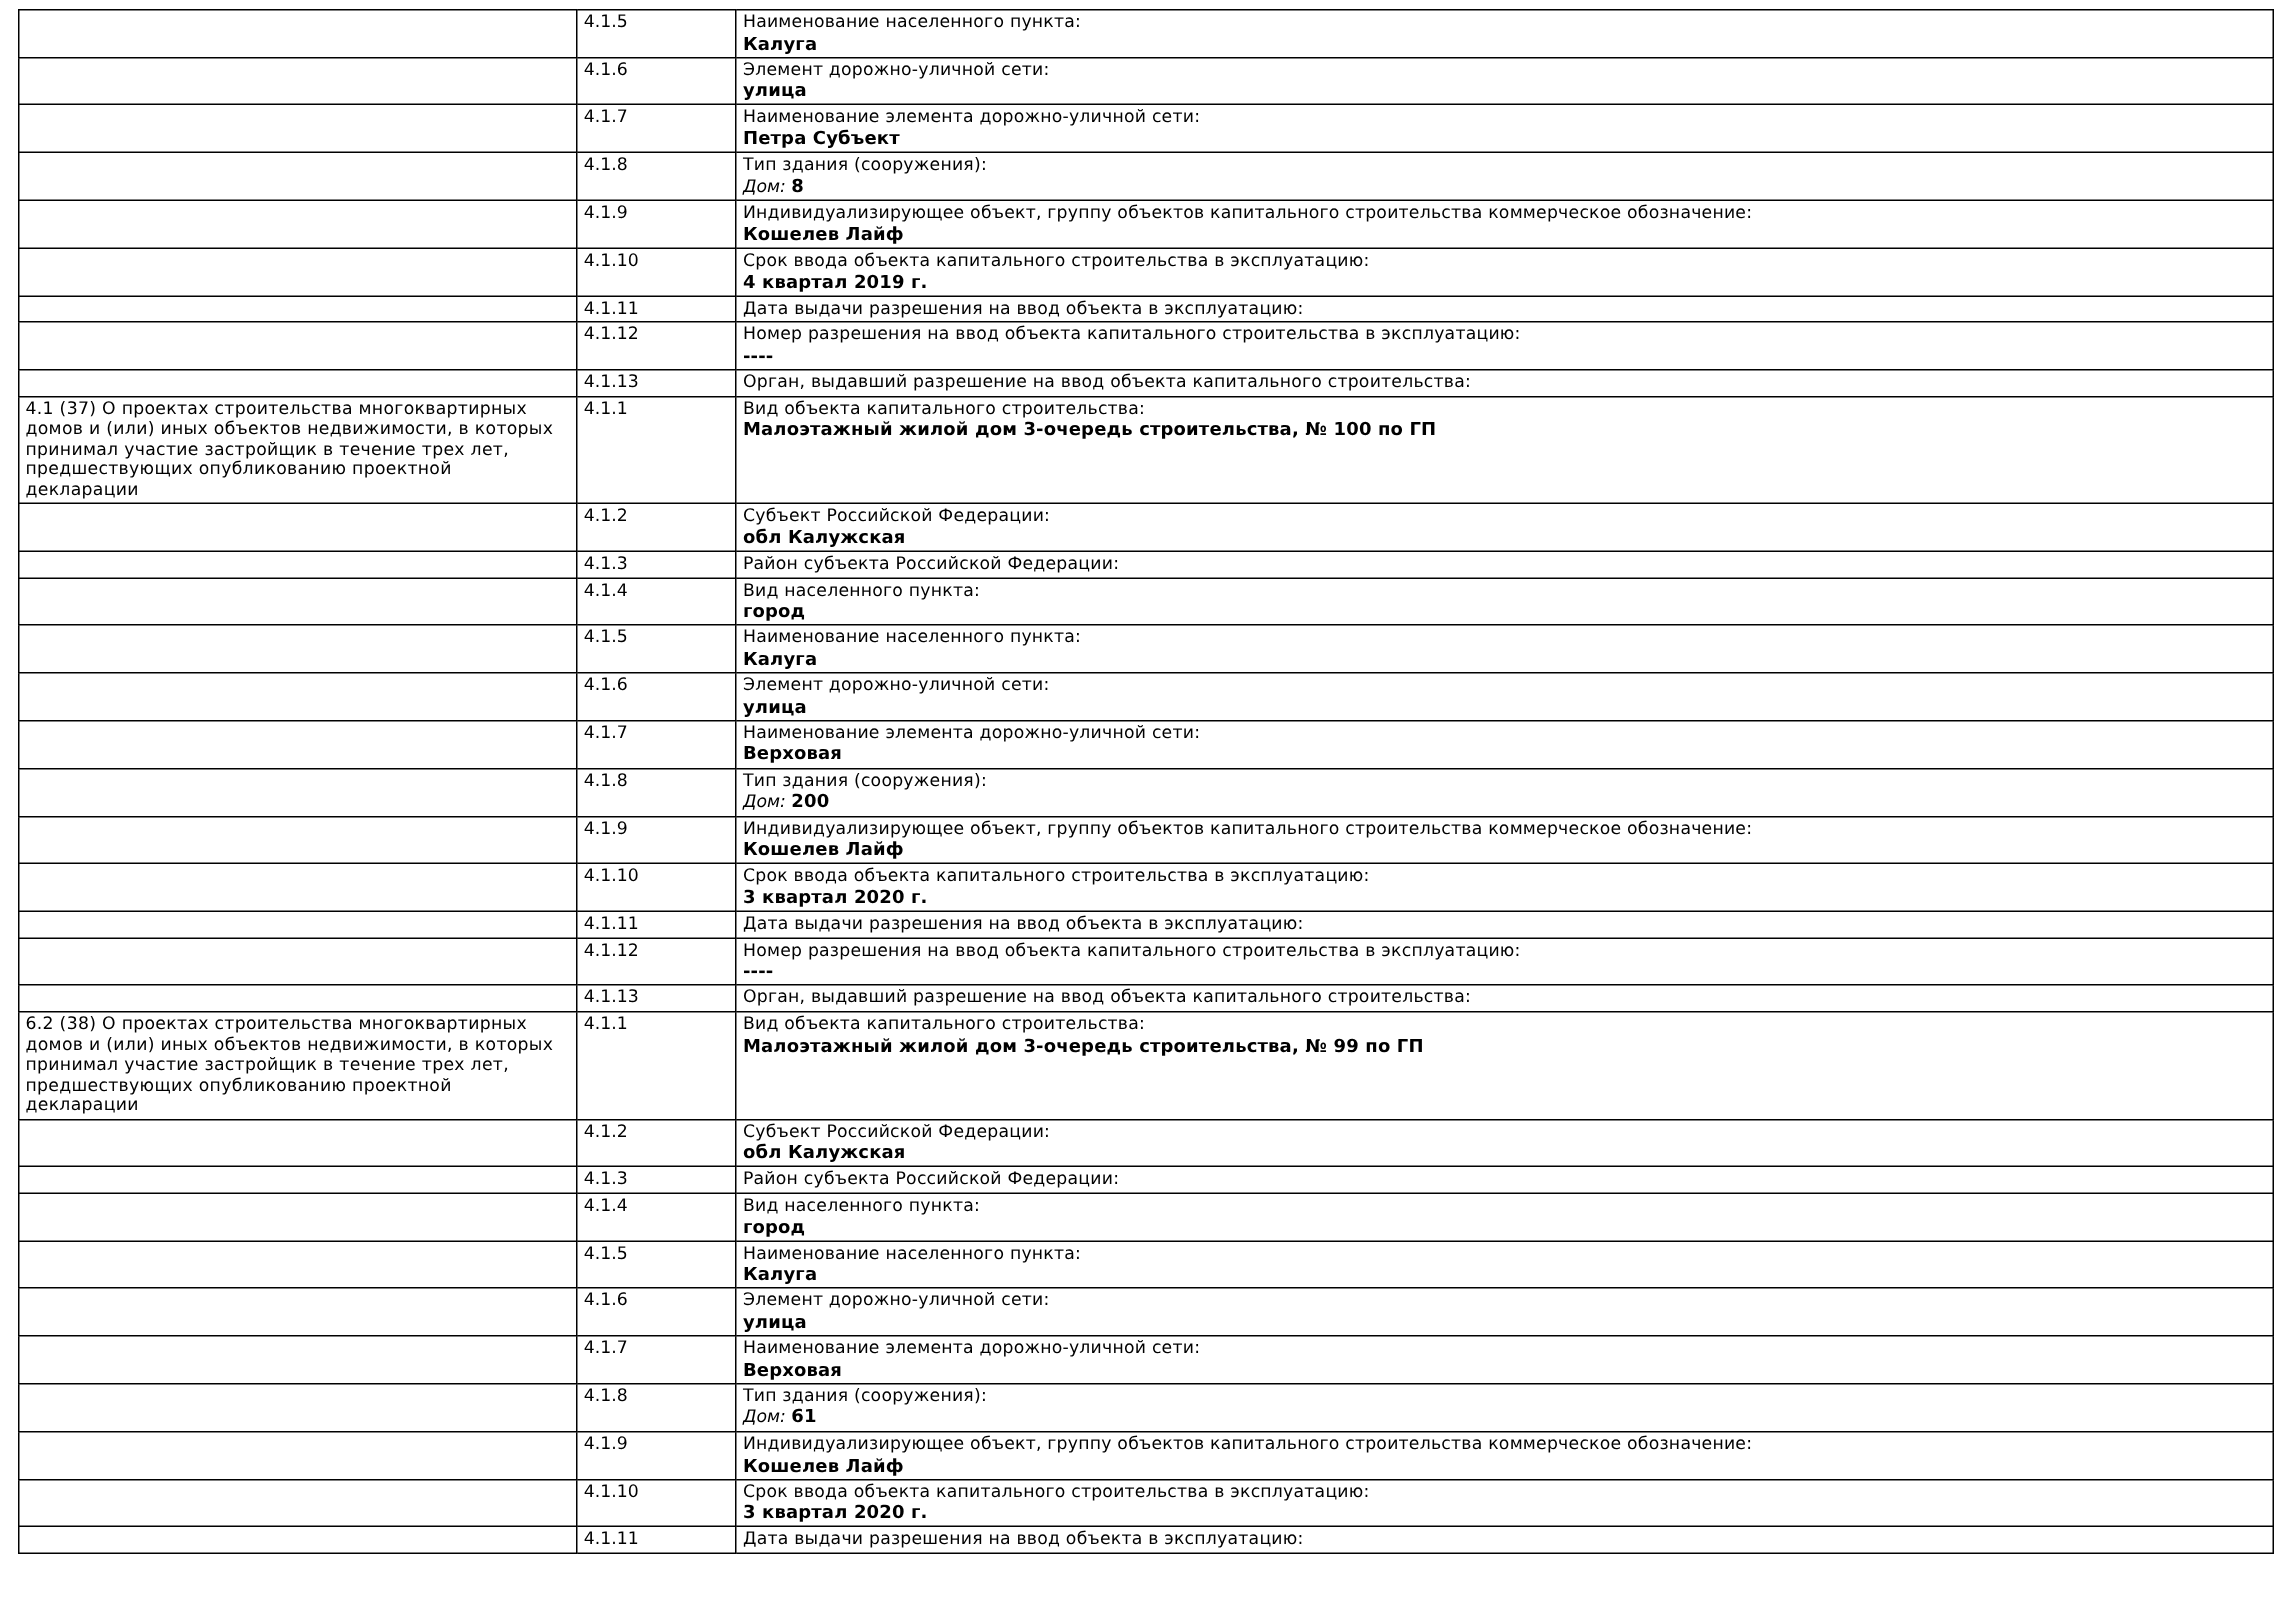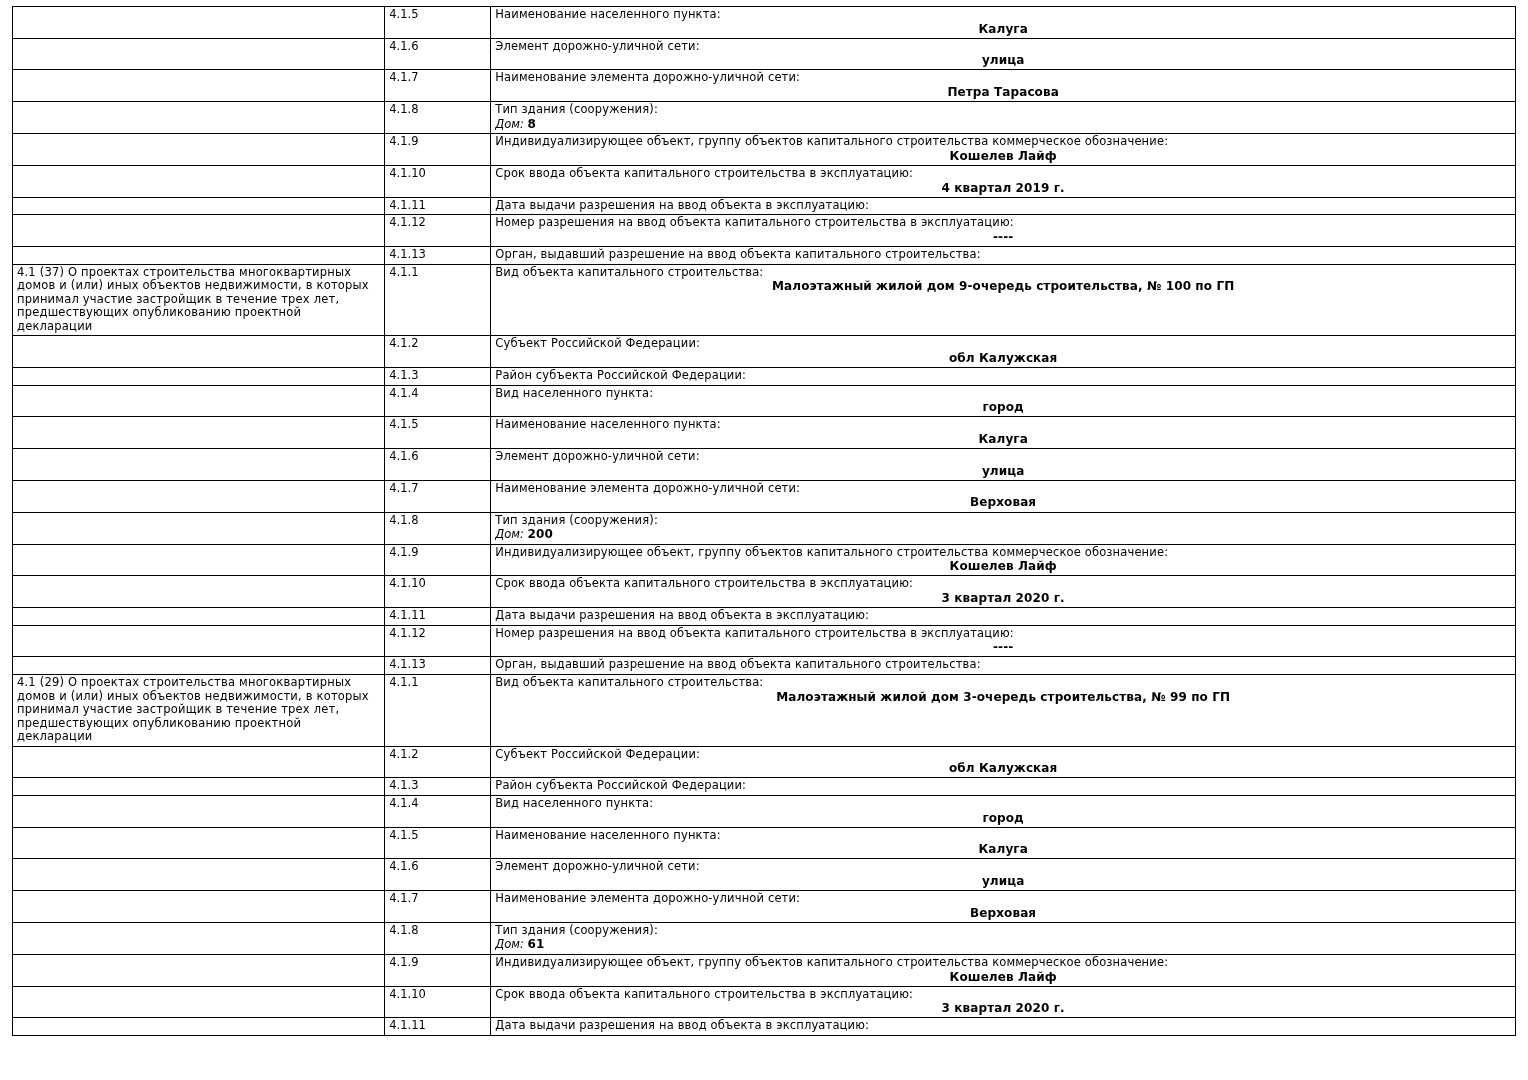--- a/index.html
+++ b/index.html
@@ -55,21 +55,20 @@
   .lbl {
     font-size: 11.5px;
     letter-spacing: 0.15px;
     white-space: nowrap;
   }
   .val {
     font-weight: bold;
     font-size: 12px;
     letter-spacing: 0.1px;
     white-space: nowrap;
-    text-align: center;
   }
   .val.inline {
     font-weight: bold;
   }
   .lbl-inline {
     font-size: 11.5px;
     font-style: italic;
   }
 </style>
 </head>
@@ -97,21 +96,21 @@
           <td class="value">
             <div class="lbl">Элемент дорожно-уличной сети:</div>
             <div class="val">улица</div>
           </td>
         </tr>
         <tr>
           <td class="section"></td>
           <td class="code">4.1.7</td>
           <td class="value">
             <div class="lbl">Наименование элемента дорожно-уличной сети:</div>
-            <div class="val">Петра Тарасова</div>
+            <div class="val">Петра Субъект</div>
           </td>
         </tr>
         <tr>
           <td class="section"></td>
           <td class="code">4.1.8</td>
           <td class="value">
             <div class="lbl">Тип здания (сооружения):</div>
             <div><span class="lbl-inline">Дом:</span> <span class="val inline">8</span></div>
           </td>
         </tr>
@@ -151,21 +150,21 @@
           <td class="code">4.1.13</td>
           <td class="value">
             <div class="lbl">Орган, выдавший разрешение на ввод объекта капитального строительства:</div>
           </td>
         </tr>
         <tr>
           <td class="section">4.1 (37) О проектах строительства многоквартирных домов и (или) иных объектов недвижимости, в которых принимал участие застройщик в течение трех лет, предшествующих опубликованию проектной декларации</td>
           <td class="code">4.1.1</td>
           <td class="value">
             <div class="lbl">Вид объекта капитального строительства:</div>
-            <div class="val">Малоэтажный жилой дом 9-очередь строительства, № 100 по ГП</div>
+            <div class="val">Малоэтажный жилой дом 3-очередь строительства, № 100 по ГП</div>
           </td>
         </tr>
         <tr>
           <td class="section"></td>
           <td class="code">4.1.2</td>
           <td class="value">
             <div class="lbl">Субъект Российской Федерации:</div>
             <div class="val">обл Калужская</div>
           </td>
         </tr>
@@ -248,21 +247,21 @@
           </td>
         </tr>
         <tr>
           <td class="section"></td>
           <td class="code">4.1.13</td>
           <td class="value">
             <div class="lbl">Орган, выдавший разрешение на ввод объекта капитального строительства:</div>
           </td>
         </tr>
         <tr>
-          <td class="section">4.1 (29) О проектах строительства многоквартирных домов и (или) иных объектов недвижимости, в которых принимал участие застройщик в течение трех лет, предшествующих опубликованию проектной декларации</td>
+          <td class="section">6.2 (38) О проектах строительства многоквартирных домов и (или) иных объектов недвижимости, в которых принимал участие застройщик в течение трех лет, предшествующих опубликованию проектной декларации</td>
           <td class="code">4.1.1</td>
           <td class="value">
             <div class="lbl">Вид объекта капитального строительства:</div>
             <div class="val">Малоэтажный жилой дом 3-очередь строительства, № 99 по ГП</div>
           </td>
         </tr>
         <tr>
           <td class="section"></td>
           <td class="code">4.1.2</td>
           <td class="value">

